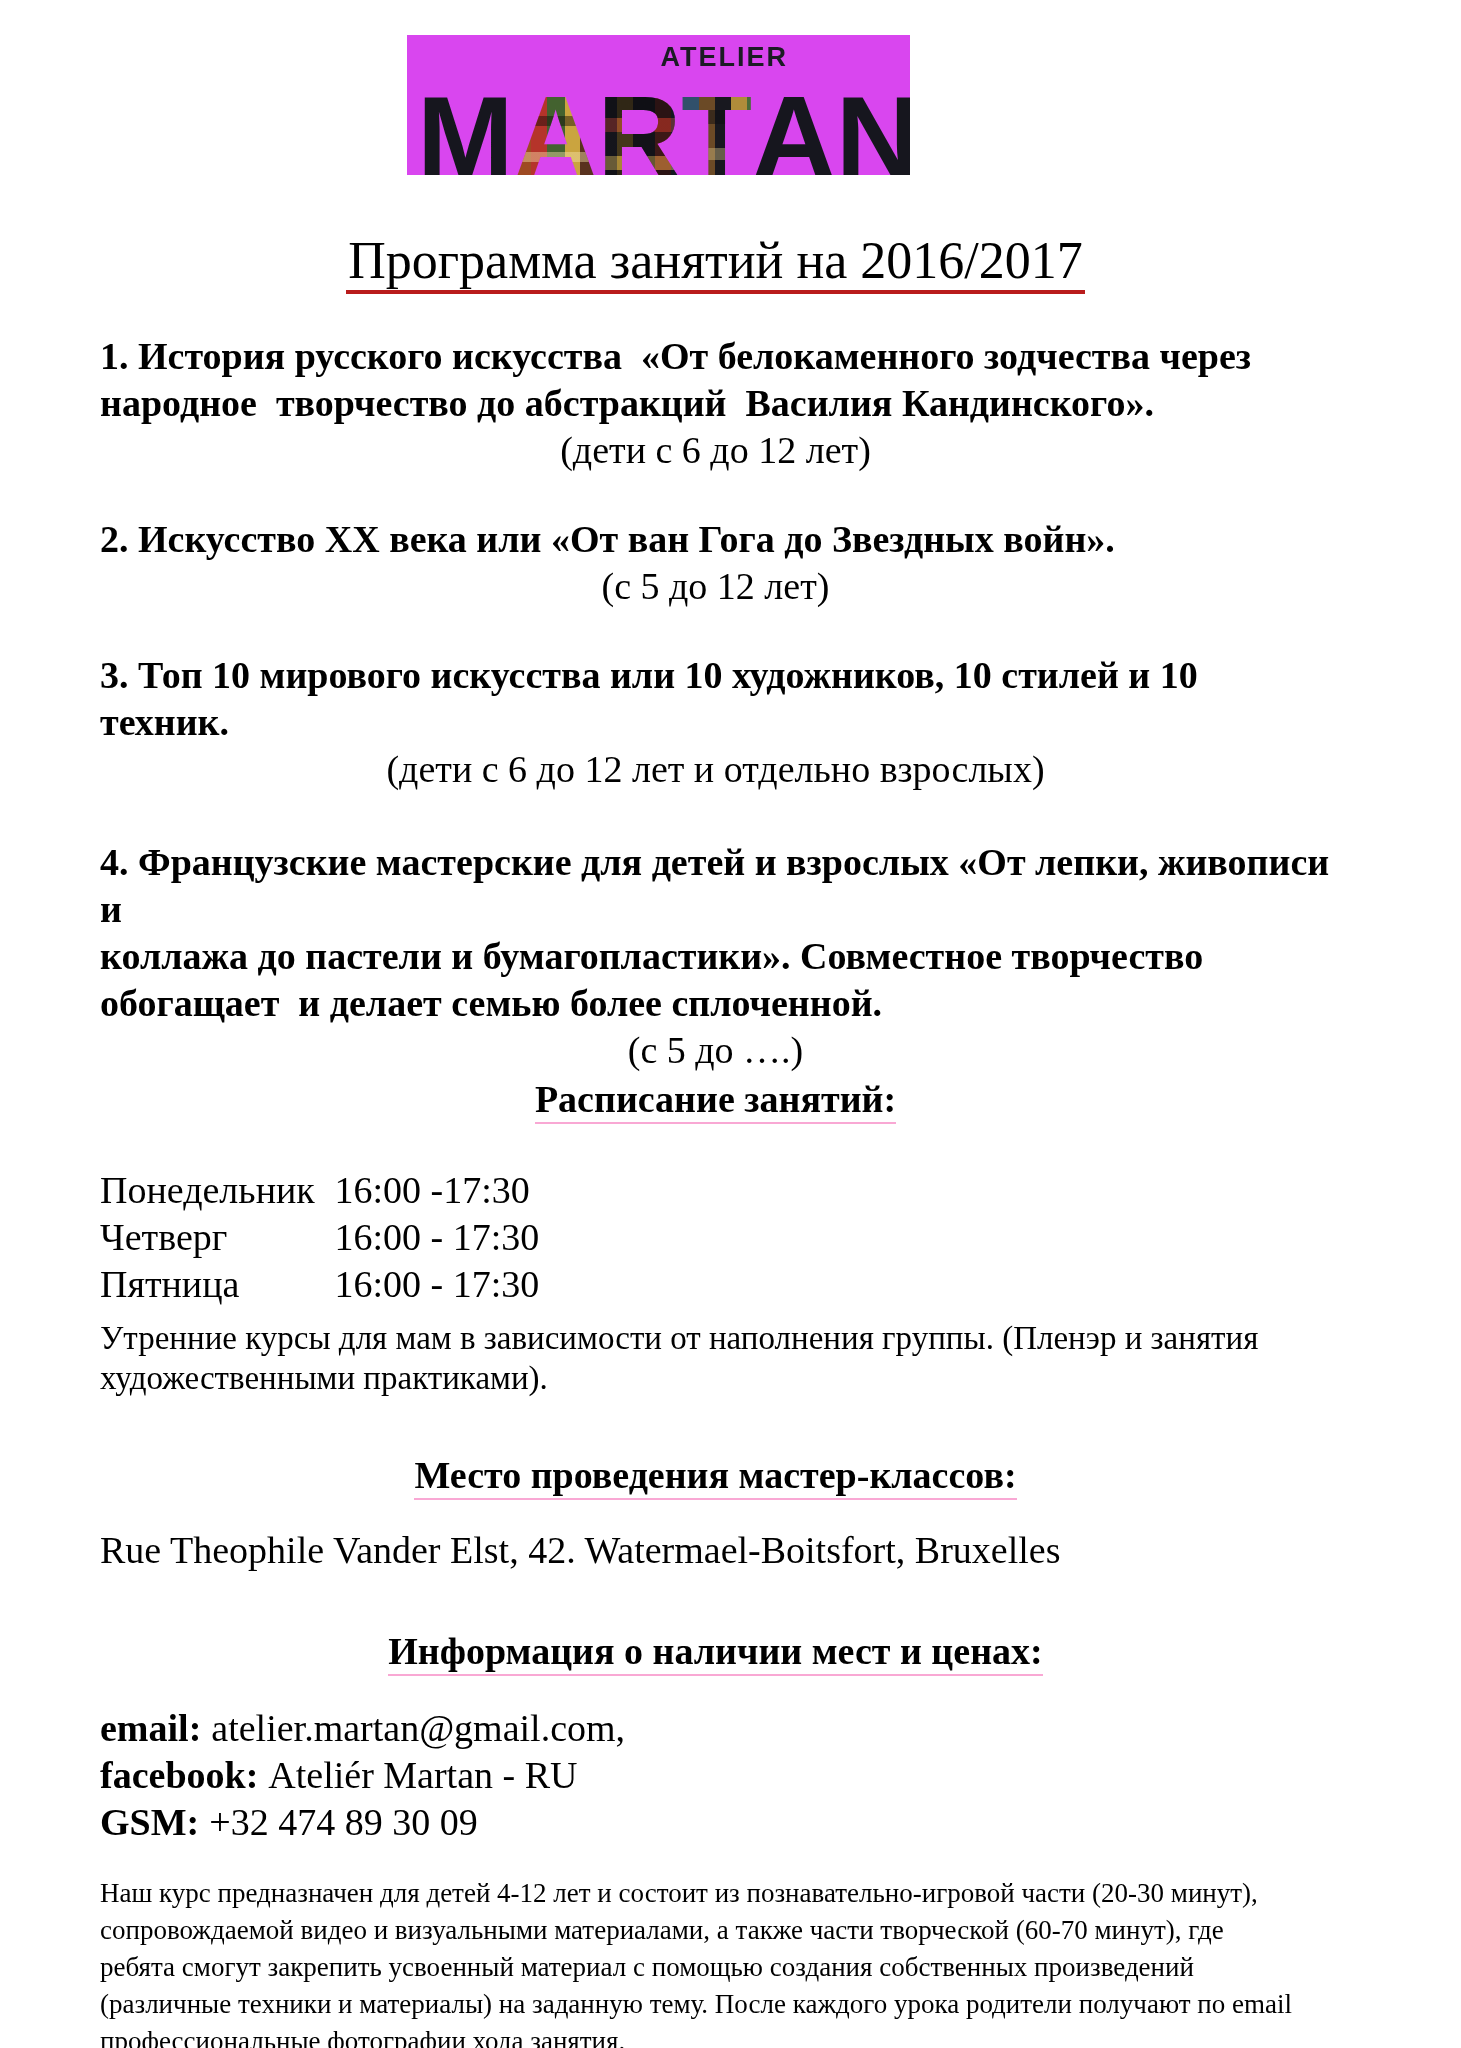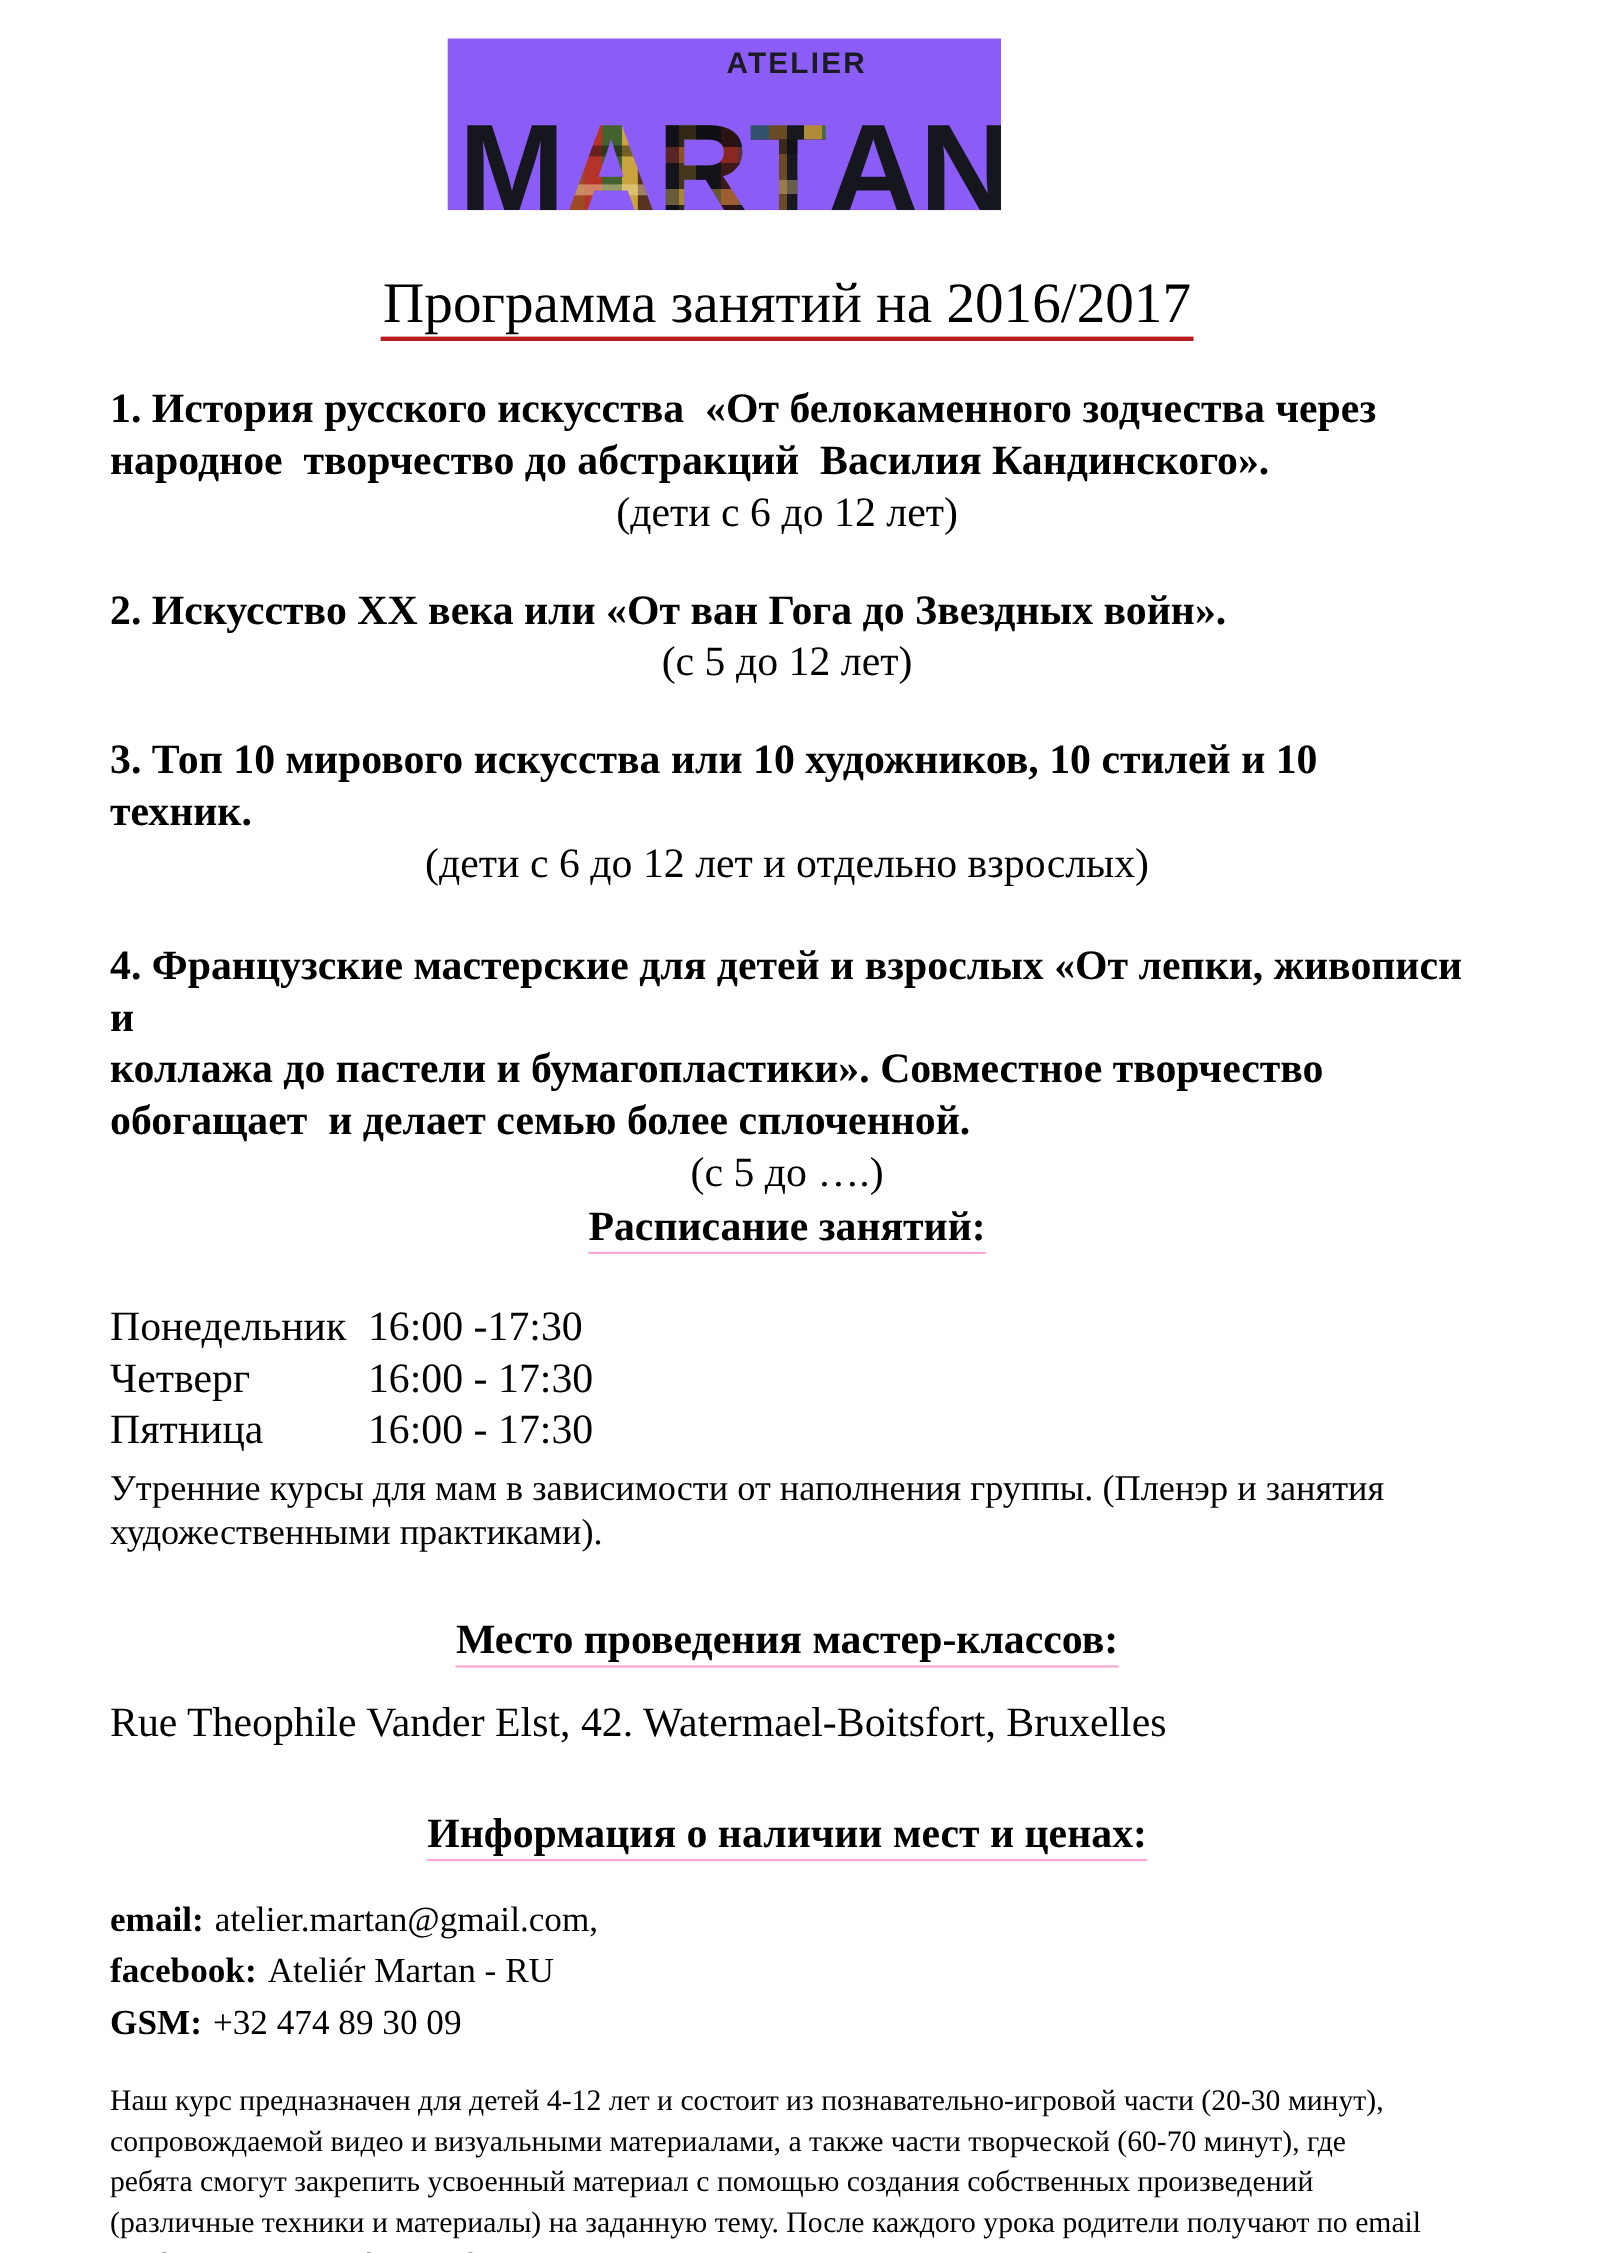--- a/index.html
+++ b/index.html
@@ -7,22 +7,22 @@
     width:1461px; height:2048px;
     background:#ffffff; color:#000000;
     font-family:"Liberation Serif", serif;
     overflow:hidden; position:relative;
   }
 
   
   .logo {
     position:relative;
     margin:35px 0 0 407px;
-    width:503px; height:156px;
-    background:#8b5cf6;
+    width:503px; height:140px;
+    background:#d946ef;
     overflow:hidden;
   }
   .atelier {
     position:absolute; top:7px; right:122px;
     font-family:"Liberation Sans", sans-serif;
     font-weight:bold; font-size:27px; letter-spacing:2px;
     color:#1b1b24;
   }
   .martan {
     position:absolute; left:10px; right:8px; bottom:-21px;
@@ -88,21 +88,21 @@
   .schedule-row .day { display:inline-block; width:225px; }
   .schedule-note {
     margin-top:10px;
     font-size:33px; line-height:40px;
     white-space:pre-wrap;
   }
 
   .address { margin-top:28px; font-size:38px; line-height:47px; }
 
   .contacts { margin-top:30px; }
-  .contact-row { font-size:32px; line-height:47px; }
+  .contact-row { font-size:38px; line-height:47px; }
   .contact-row .label { font-weight:bold; margin-right:10px; }
 
   .footer { margin-top:29px; font-size:27px; line-height:37px; }
   .footer-lines { white-space:pre-wrap; }
   .footer-underline {
     display:inline-block;
     text-decoration:underline;
     text-decoration-thickness:2px;
   }
 </style>

